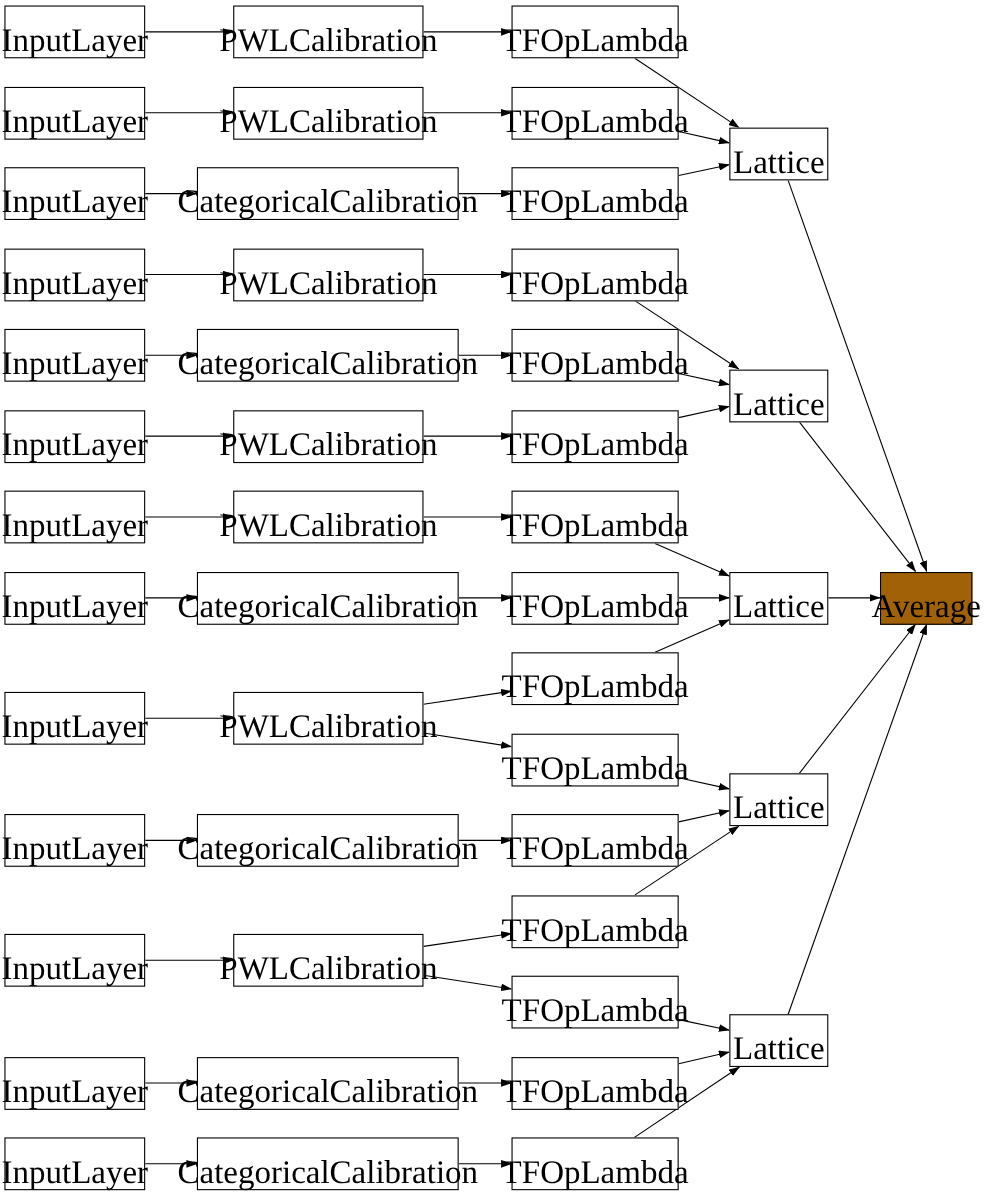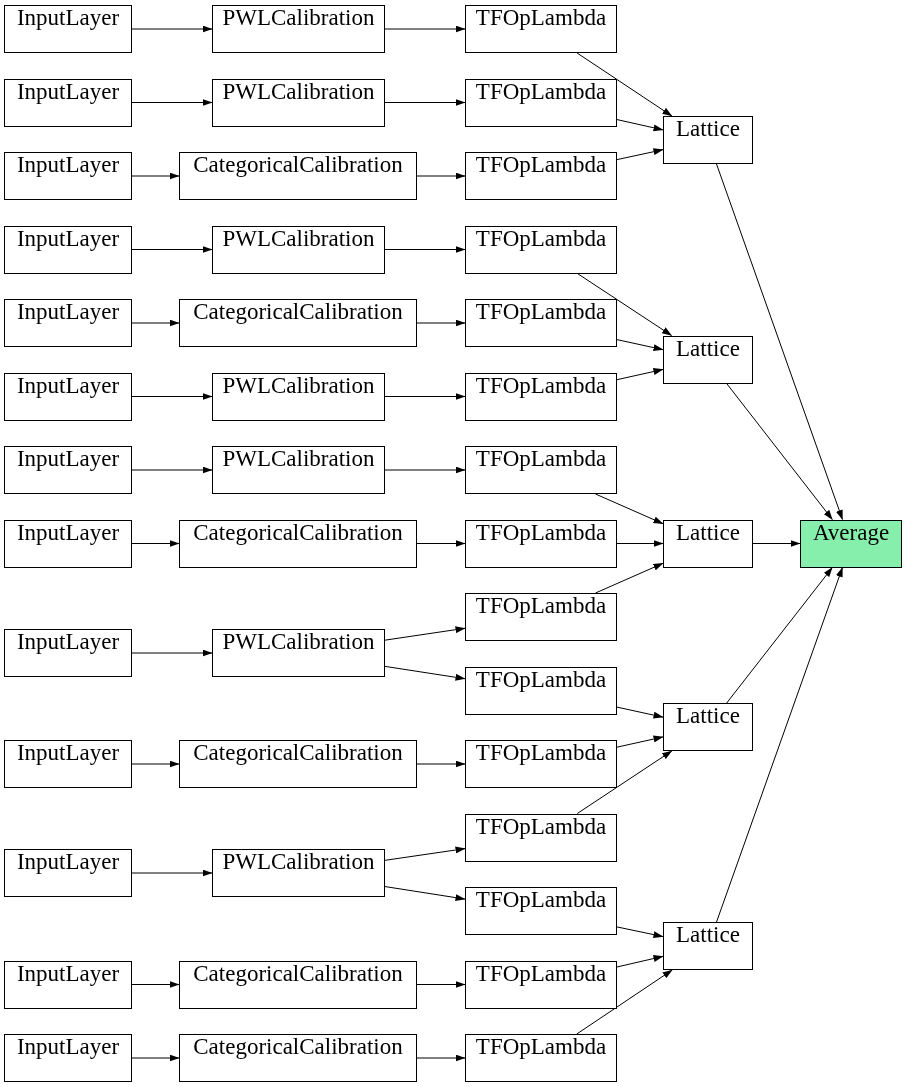--- a/index.html
+++ b/index.html
@@ -15,23 +15,23 @@
     position: absolute;
     left: 0; top: 0;
     width: 905px; height: 1087px;
   }
   .node {
     position: absolute;
     box-sizing: border-box;
     border: 1px solid #000000;
     background: #ffffff;
     display: flex;
-    align-items: flex-start;
+    align-items: flex-end;
     justify-content: center;
-    font-size: 23px;
+    font-size: 30px;
     line-height: 1;
     white-space: nowrap;
     color: #000000;
   }
   .edge { stroke: #000000; stroke-width: 1; fill: none; }
 </style>
 </head>
 <body>
 
 <div class="canvas">
@@ -224,17 +224,17 @@
       </div>
       <div class="node" style="left: 663px; top: 519.5px; width: 90px; height: 48px; border-color: rgb(0, 0, 0); background: rgb(255, 255, 255); color: rgb(0, 0, 0);">
         <span>Lattice</span>
       </div>
       <div class="node" style="left: 663px; top: 703px; width: 90px; height: 48px; border-color: rgb(0, 0, 0); background: rgb(255, 255, 255); color: rgb(0, 0, 0);">
         <span>Lattice</span>
       </div>
       <div class="node" style="left: 663px; top: 922px; width: 90px; height: 48px; border-color: rgb(0, 0, 0); background: rgb(255, 255, 255); color: rgb(0, 0, 0);">
         <span>Lattice</span>
       </div>
-      <div class="node" style="left: 800px; top: 519.5px; width: 102px; height: 48px; border-color: rgb(0, 0, 0); background: #86efac; color: rgb(0, 0, 0);">
+      <div class="node" style="left: 800px; top: 519.5px; width: 84px; height: 48px; border-color: rgb(0, 0, 0); background: #a16207; color: rgb(0, 0, 0);">
         <span>Average</span>
       </div>
     </div>
 </div>
 
 </body></html>

